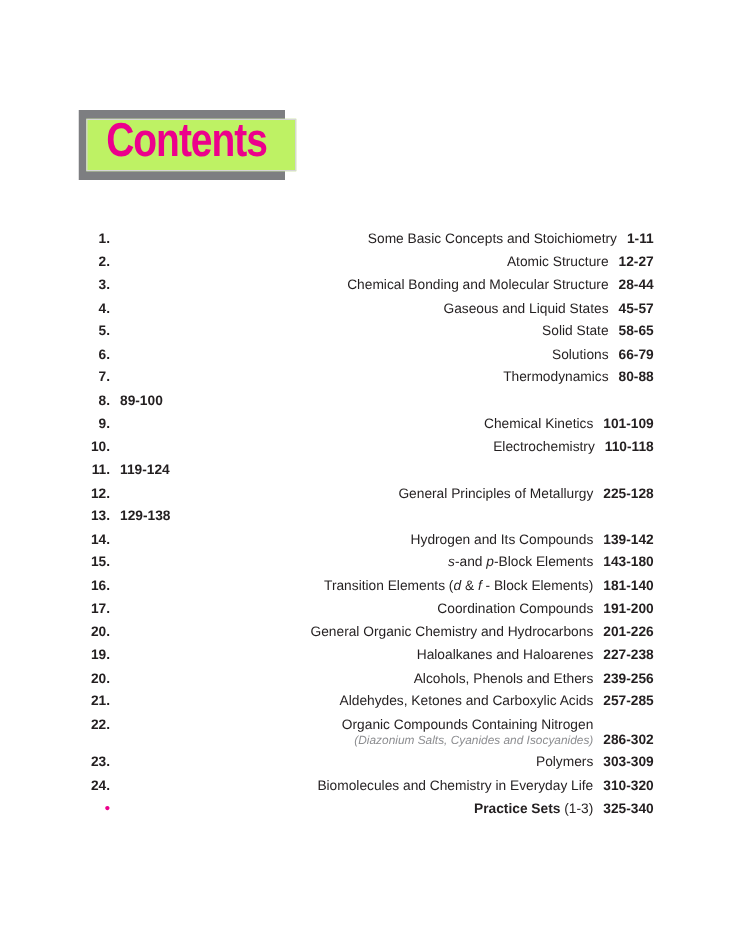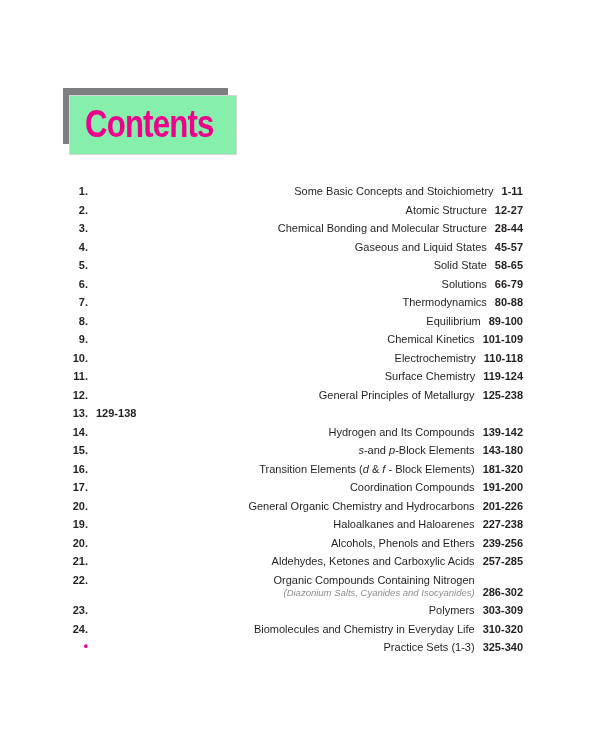--- a/index.html
+++ b/index.html
@@ -21,24 +21,24 @@
   }
 
   
   .accent-bar {
     position: absolute; left: 63px; top: 88px;
     width: 165px; height: 56px;
     background: var(--bar-gray);
   }
   .title-box {
     position: absolute; left: 69px; top: 95px;
-    width: 168px; height: 60px;
-    background: #86efac;
+    width: 168px; height: 42px;
+    background: #bef264;
     border: 1px solid var(--box-border);
-    display: flex; align-items: center;
+    display: flex; 
   }
   .title-text {
     font-weight: bold;
     font-size: 38px;
     line-height: 38px;
     color: var(--accent-pink);
     letter-spacing: -1px;
     white-space: nowrap;
     transform: scaleX(0.82);
     transform-origin: 0 50%;
@@ -85,21 +85,21 @@
     margin-left: 8px;
   }
   .row.two-line .pages { align-self: flex-end; }
   .row.practice { margin-top: 5px; }
   .row.practice .num {
     color: var(--accent-pink);
     font-size: 12px;
     line-height: 11px;
   }
   .it { font-style: italic; }
-  .bd { font-weight: normal; }
+  .bd { font-weight: bold; }
 </style>
 </head>
 <body>
 
 <div class="page">
 
   <header>
     <div class="accent-bar"></div>
     <div class="title-box">
       <span class="title-text">Contents</span>
@@ -165,24 +165,20 @@
     <span class="num">7.</span>
     <div class="title-wrap">
       <span class="title"><span>Thermodynamics</span></span>
 
     </div>
     <span class="pages">80-88</span>
   </div>
 
   <div class="row">
     <span class="num">8.</span>
-    <div class="title-wrap">
-      <span class="title"><span>Equilibrium</span></span>
-
-    </div>
     <span class="pages">89-100</span>
   </div>
 
   <div class="row">
     <span class="num">9.</span>
     <div class="title-wrap">
       <span class="title"><span>Chemical Kinetics</span></span>
 
     </div>
     <span class="pages">101-109</span>
@@ -192,34 +188,30 @@
     <span class="num">10.</span>
     <div class="title-wrap">
       <span class="title"><span>Electrochemistry</span></span>
 
     </div>
     <span class="pages">110-118</span>
   </div>
 
   <div class="row">
     <span class="num">11.</span>
-    <div class="title-wrap">
-      <span class="title"><span>Surface Chemistry</span></span>
-
-    </div>
     <span class="pages">119-124</span>
   </div>
 
   <div class="row">
     <span class="num">12.</span>
     <div class="title-wrap">
       <span class="title"><span>General Principles of Metallurgy</span></span>
 
     </div>
-    <span class="pages">125-238</span>
+    <span class="pages">225-128</span>
   </div>
 
   <div class="row">
     <span class="num">13.</span>
     <span class="pages">129-138</span>
   </div>
 
   <div class="row">
     <span class="num">14.</span>
     <div class="title-wrap">
@@ -237,21 +229,21 @@
     </div>
     <span class="pages">143-180</span>
   </div>
 
   <div class="row">
     <span class="num">16.</span>
     <div class="title-wrap">
       <span class="title"><span>Transition Elements (</span><span class="it">d</span><span> &amp; </span><span class="it">f</span><span> - Block Elements)</span></span>
 
     </div>
-    <span class="pages">181-320</span>
+    <span class="pages">181-140</span>
   </div>
 
   <div class="row">
     <span class="num">17.</span>
     <div class="title-wrap">
       <span class="title"><span>Coordination Compounds</span></span>
 
     </div>
     <span class="pages">191-200</span>
   </div>

